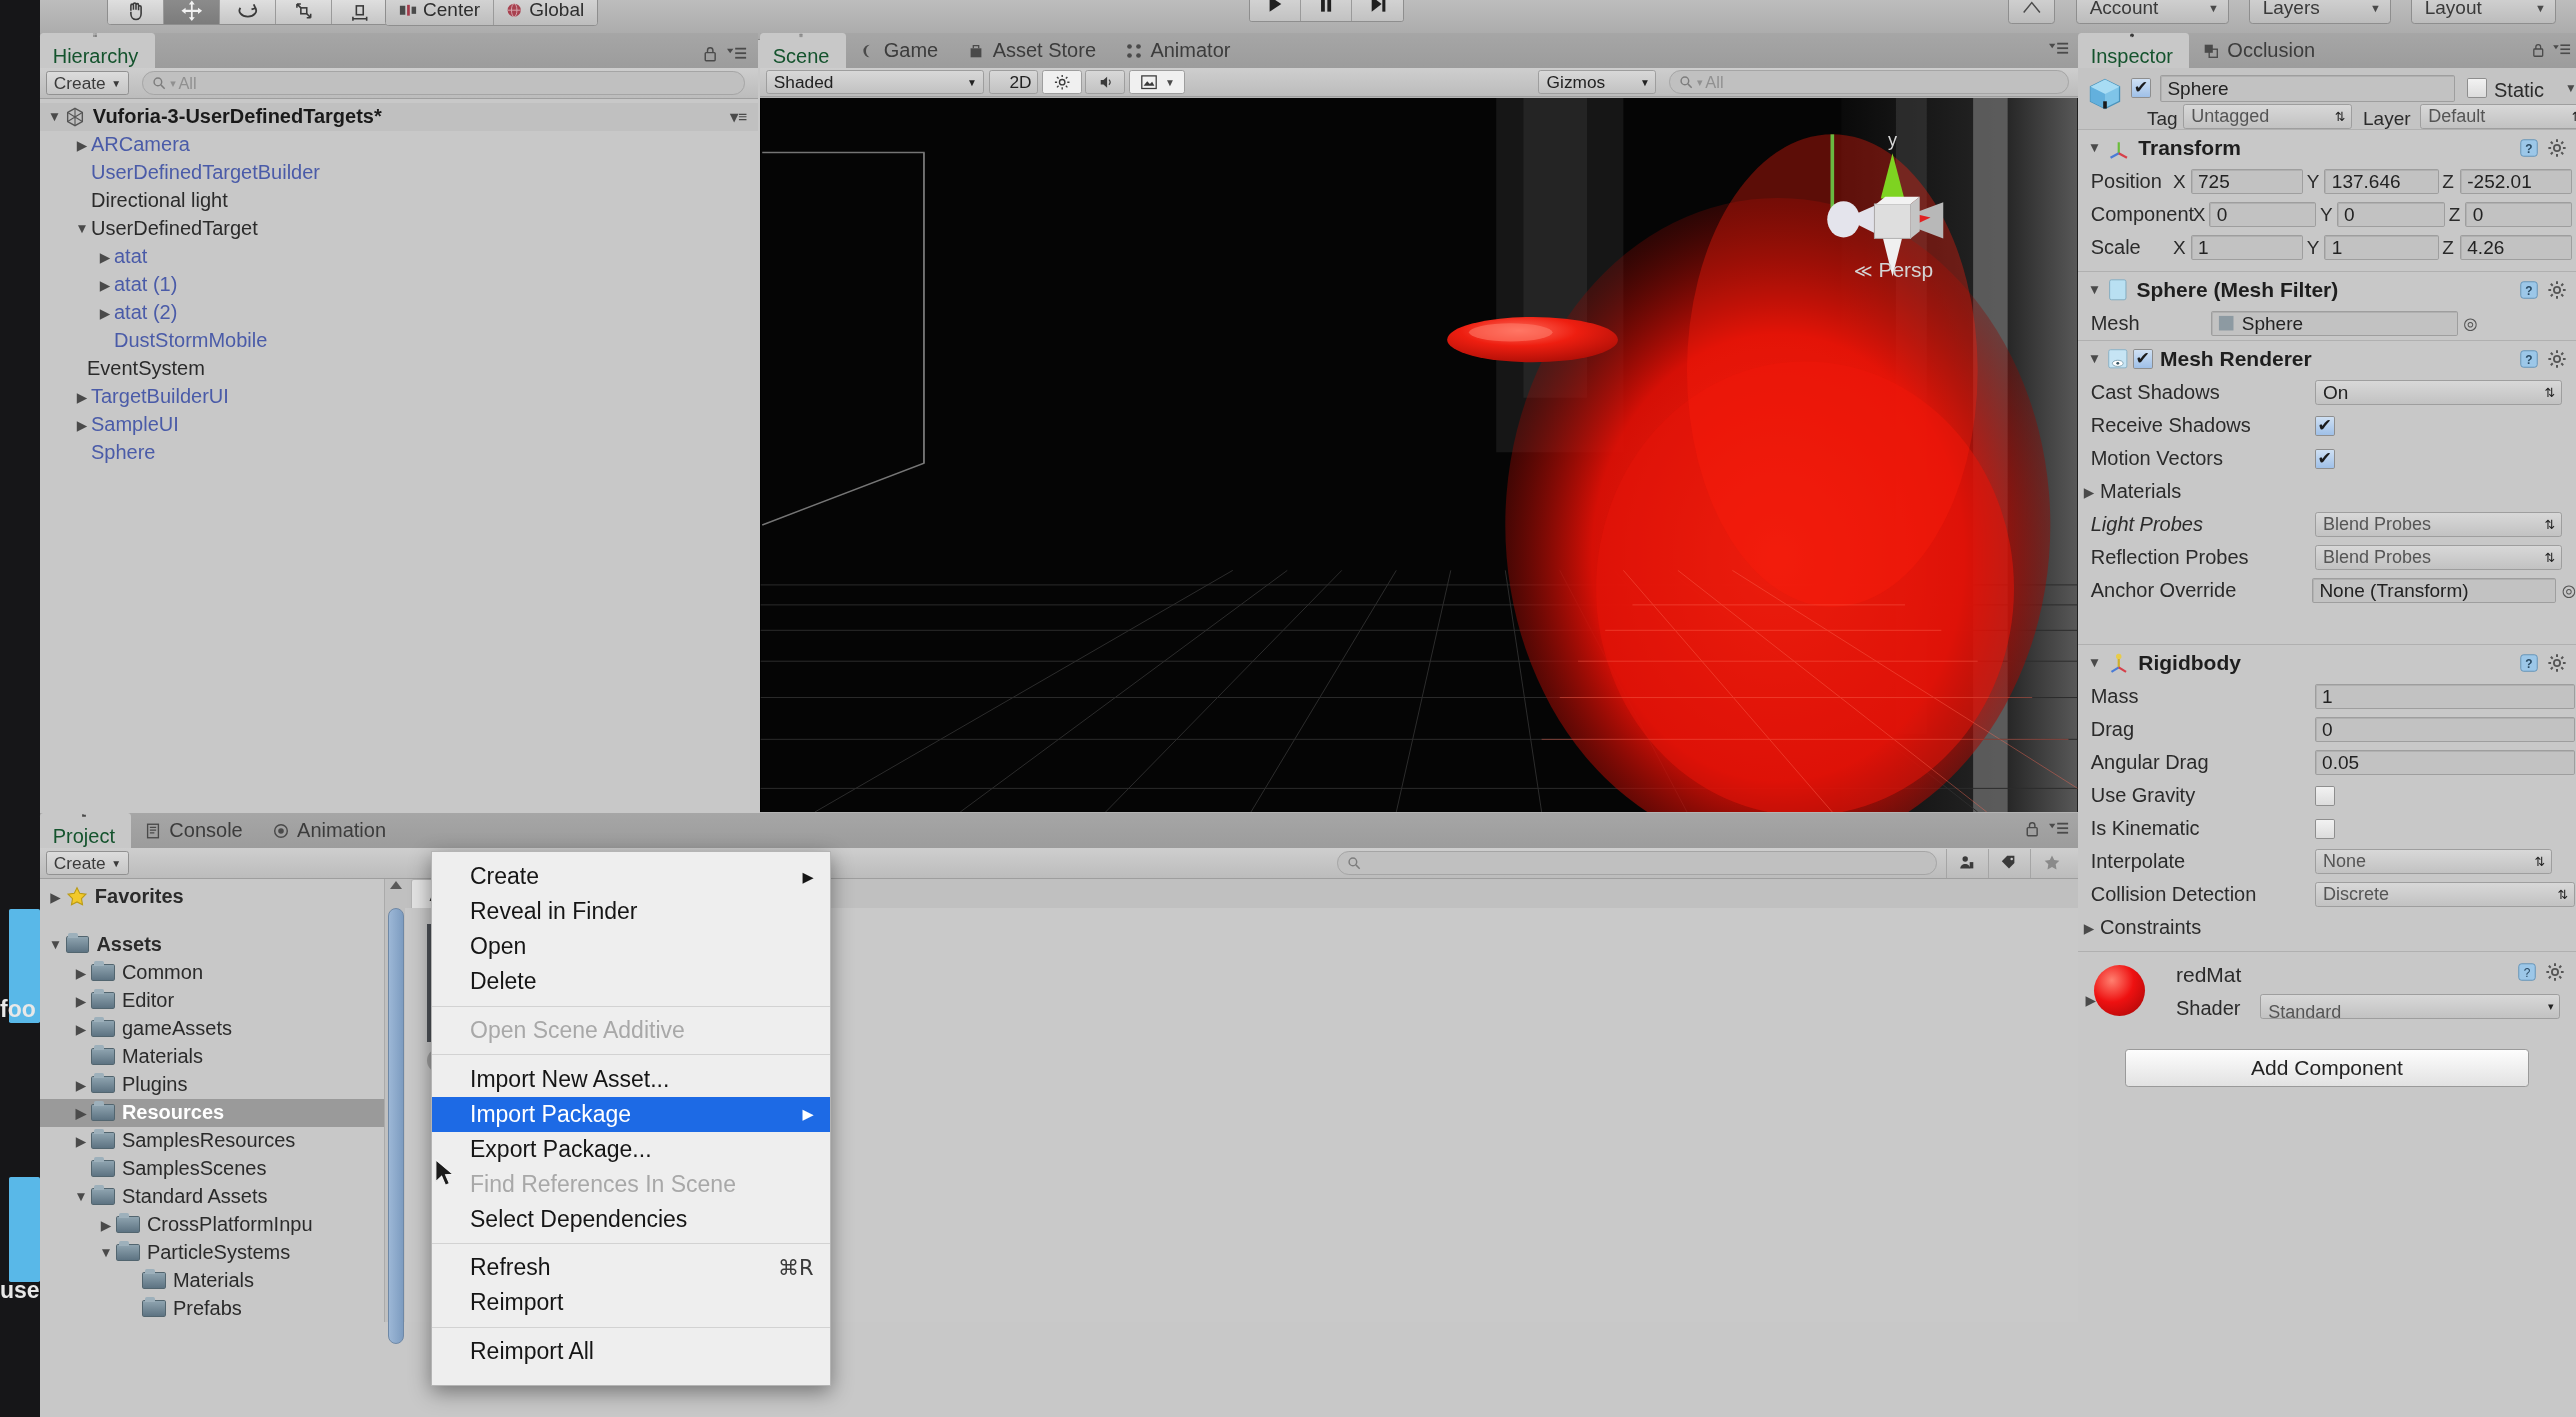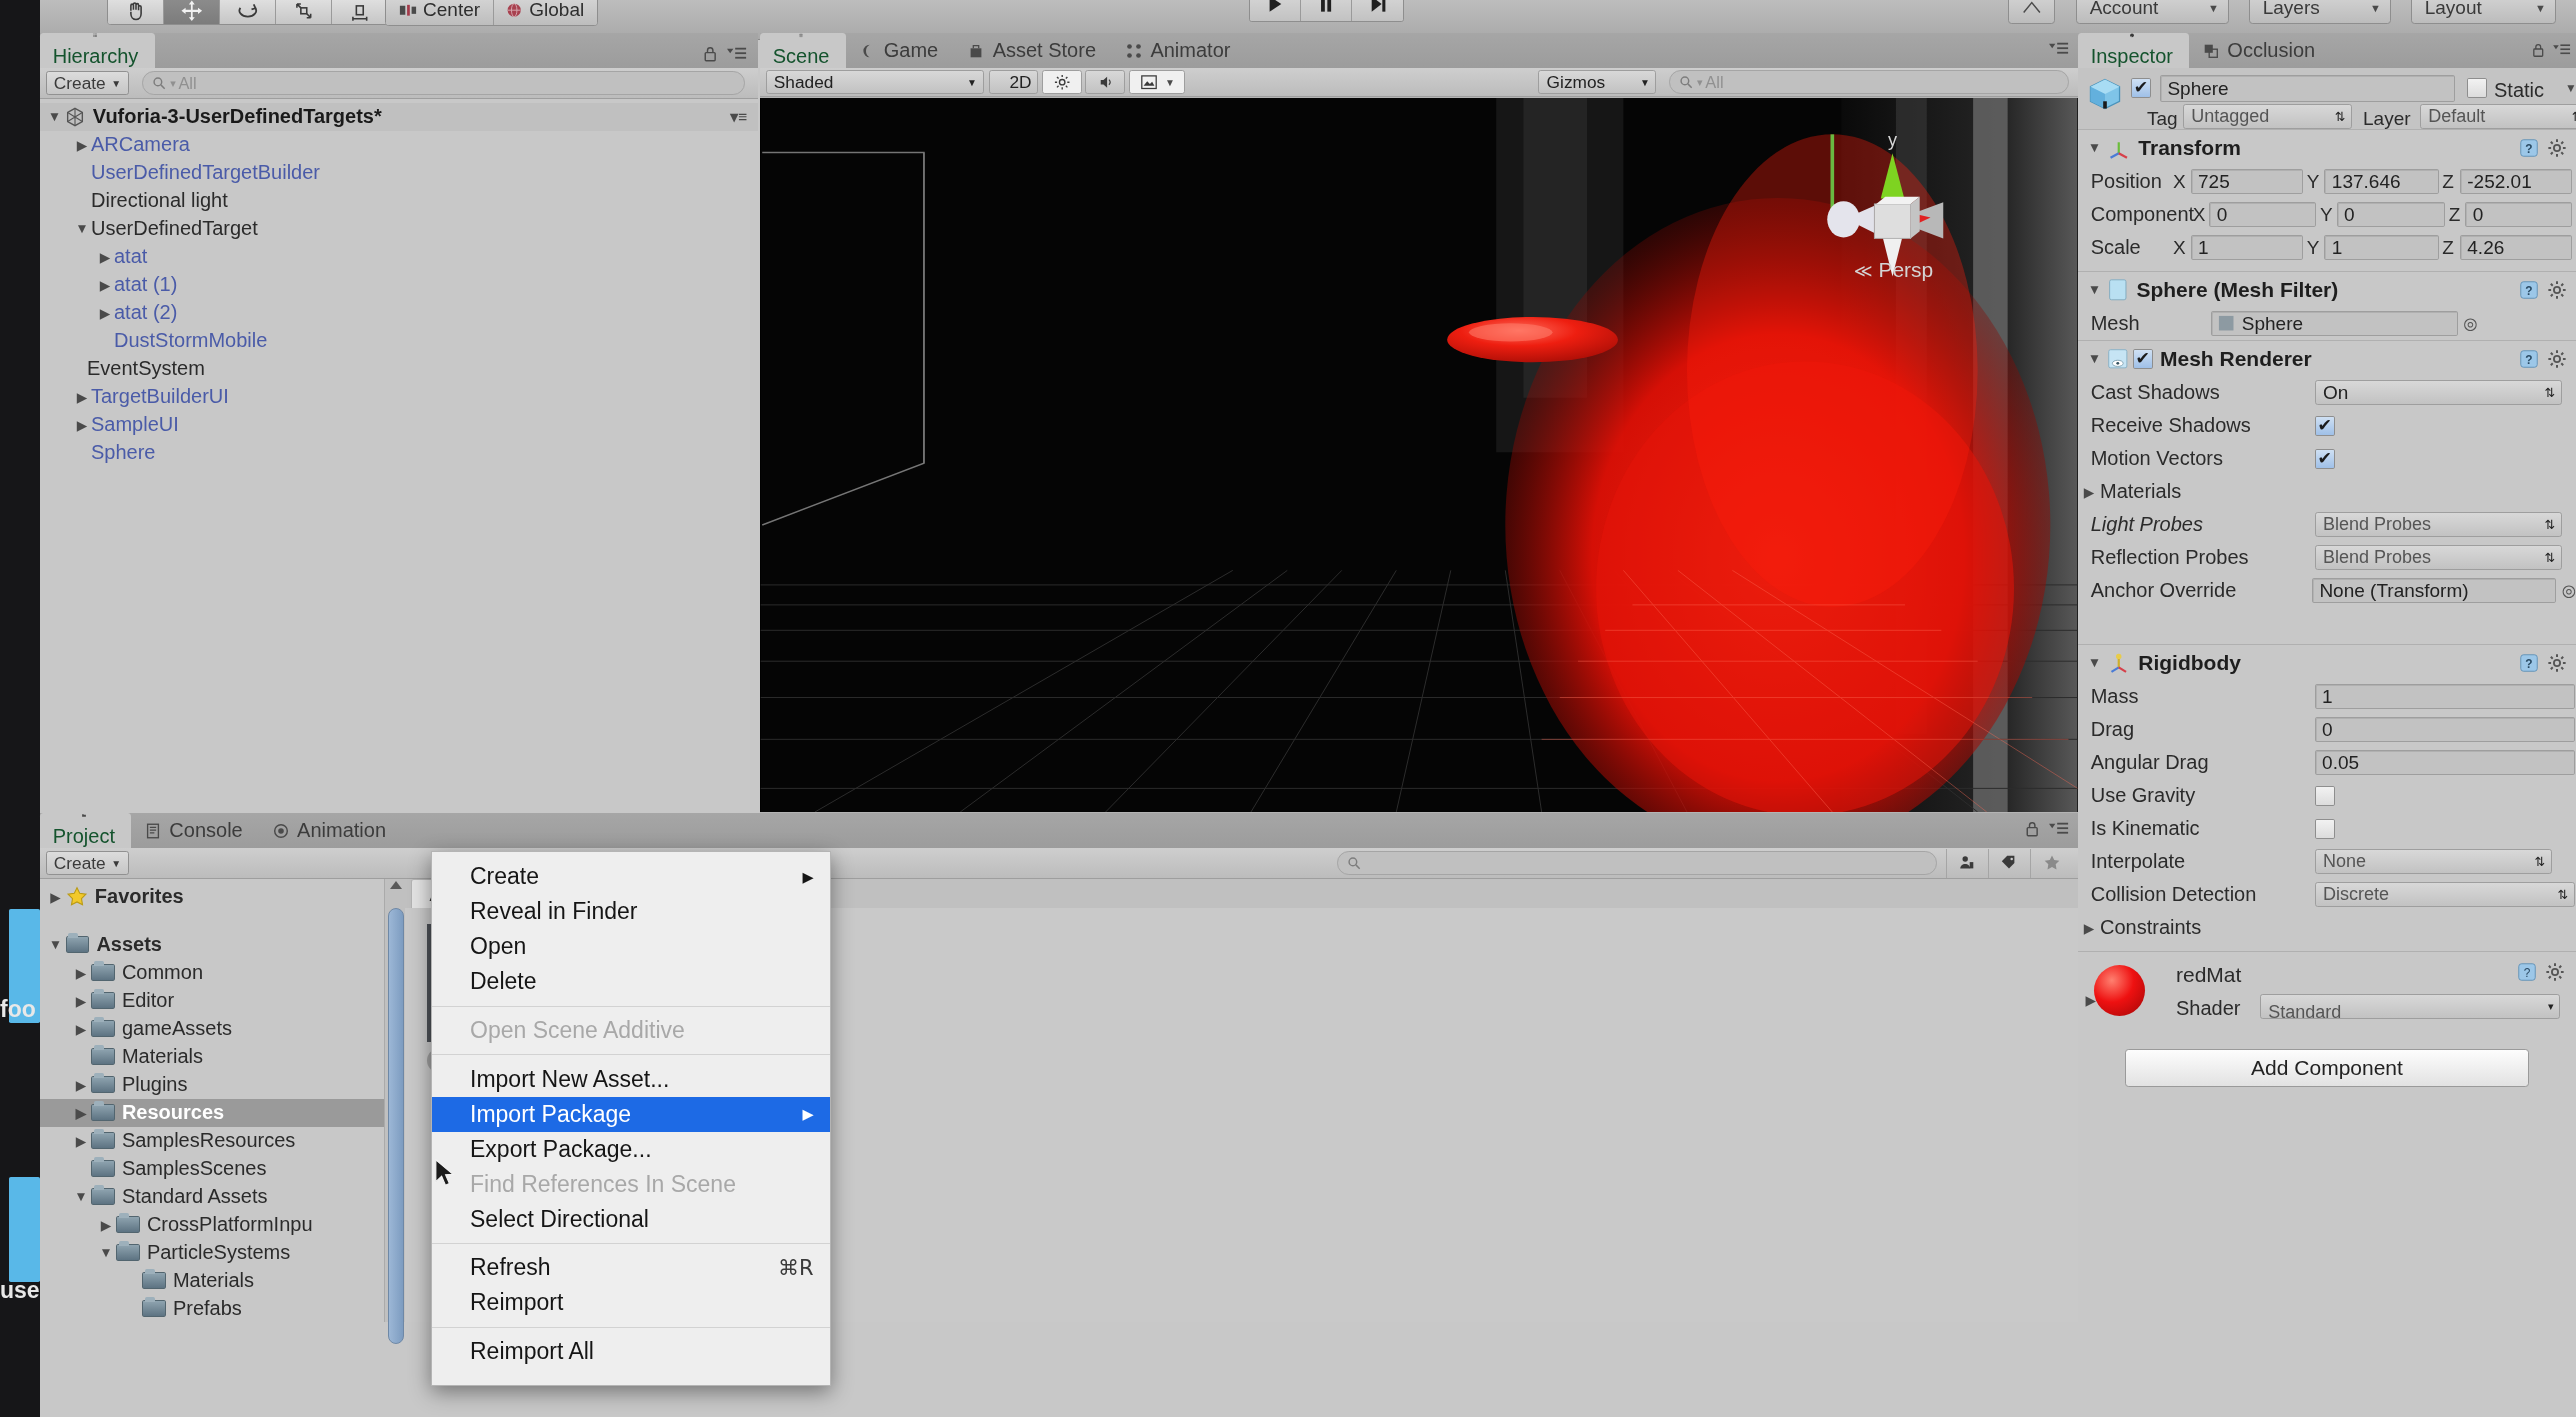--- a/index.html
+++ b/index.html
@@ -1152,21 +1152,21 @@
           <span>Import Package</span>
           <span class="sub">▶</span>
         </div>
         <div class="mi">
           <span>Export Package...</span>
         </div>
         <div class="mi dis">
           <span>Find References In Scene</span>
         </div>
         <div class="mi">
-          <span>Select Directional</span>
+          <span>Select Dependencies</span>
         </div>
         <div class="msep"></div>
         <div class="mi">
           <span>Refresh</span>
           <span class="sc">⌘R</span>
         </div>
         <div class="mi">
           <span>Reimport</span>
         </div>
         <div class="msep"></div>

